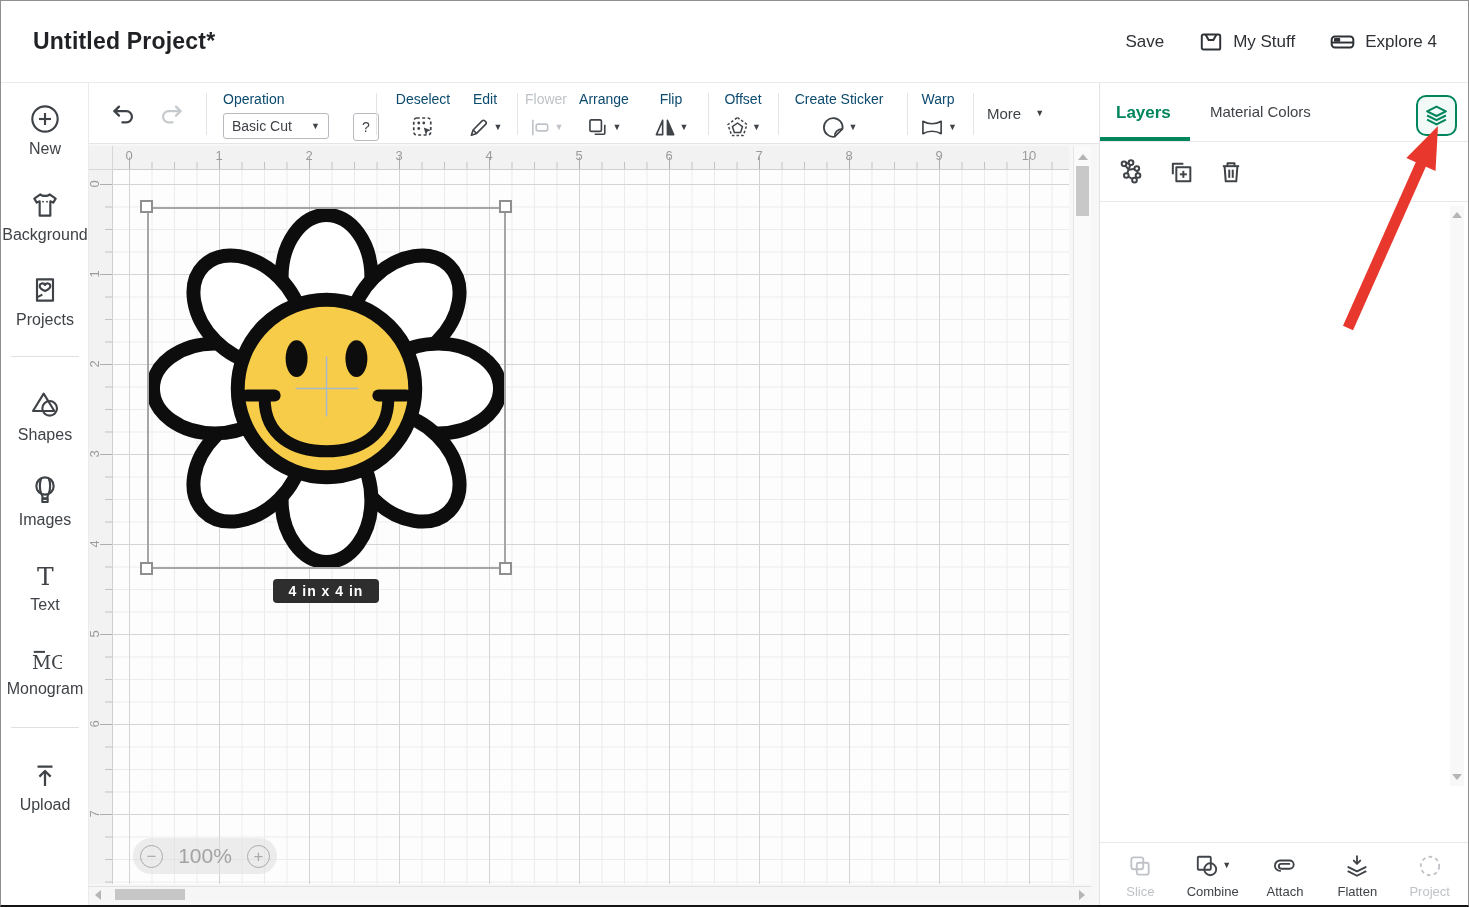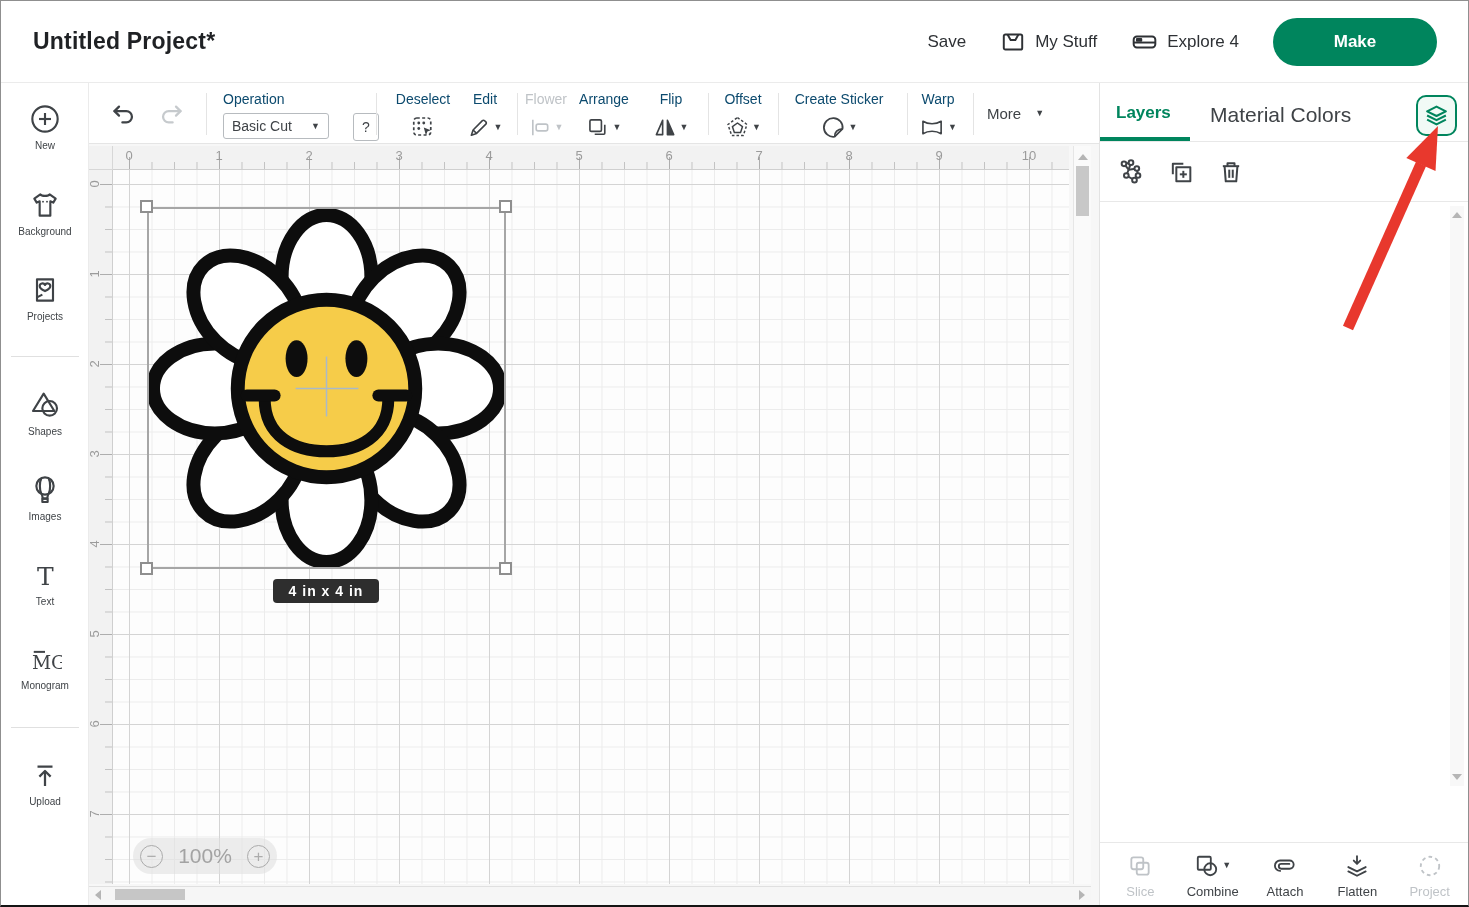--- a/index.html
+++ b/index.html
@@ -13,21 +13,21 @@
   
   #header{left:0;top:0;width:100%;height:82px;background:#fff;border-bottom:1px solid #ebebeb;box-sizing:border-box;}
   #title{left:32px;top:27px;font-size:23px;font-weight:700;color:#1f2124;letter-spacing:.2px;}
   #header-right{right:31px;top:0;height:82px;display:flex;align-items:center;gap:34px;}
   .hdr-item{display:flex;align-items:center;gap:9px;font-size:17px;color:#2e3135;cursor:pointer;}
   #make-btn{width:164px;height:48px;border-radius:24px;background:var(--accent_green,#00855d);
     color:#fff;font-size:17px;font-weight:700;display:flex;align-items:center;justify-content:center;cursor:pointer;}
   
   #sidebar{left:0;top:82px;width:88px;height:825px;background:#fff;border-right:1px solid #ebebeb;box-sizing:border-box;}
   .side-item{position:absolute;left:0;width:88px;text-align:center;cursor:pointer;color:#3f4347;}
-  .side-item .lbl{font-size:10px;margin-top:5px;color:#3f4347;}
+  .side-item .lbl{font-size:16px;margin-top:5px;color:#3f4347;}
   .side-item svg{margin:0 auto;}
   .side-div{position:absolute;left:10px;width:68px;height:1px;background:#e0e0e0;}
   
   #toolbar{left:88px;top:82px;width:1012px;height:60px;background:#fff;}
   .tb-div{position:absolute;top:10px;width:1px;height:42px;background:#e4e4e4;}
   .tb-group{position:absolute;top:8px;transform:translateX(-50%);text-align:center;}
   .tb-label{font-size:14px;color:#0c4a6e;white-space:nowrap;}
   .tb-ctrl{margin-top:7px;display:flex;align-items:center;justify-content:center;gap:3px;height:26px;}
   .caret{font-size:9px;color:#3f4347;line-height:1;}
   .disabled, .disabled .tb-label, .disabled .caret{color:#bfc3c7 !important;}
@@ -72,21 +72,21 @@
   .arr{width:0;height:0;position:absolute;}
   .arr.up{border-left:5px solid transparent;border-right:5px solid transparent;border-bottom:6px solid #b5b5b5;}
   .arr.down{border-left:5px solid transparent;border-right:5px solid transparent;border-top:6px solid #b5b5b5;}
   .arr.left{border-top:5px solid transparent;border-bottom:5px solid transparent;border-right:6px solid #b5b5b5;}
   .arr.right{border-top:5px solid transparent;border-bottom:5px solid transparent;border-left:6px solid #b5b5b5;}
   
   #panel{left:1098px;top:82px;width:371px;height:825px;background:#fff;border-left:1px solid #e3e3e3;box-sizing:border-box;}
   #tabs-row{left:0;top:0;width:100%;height:59px;border-bottom:1px solid #e8e8e8;box-sizing:border-box;}
   #tab-layers{left:16px;top:20px;font-size:17px;font-weight:700;color:var(--accent_green,#00855d);cursor:pointer;}
   #tab-underline{left:0;bottom:0;width:90px;height:4px;background:var(--accent_green,#00855d);}
-  #tab-material{left:110px;top:20px;font-size:21px;color:#3f4347;cursor:pointer;}
+  #tab-material{left:110px;top:20px;font-size:15px;color:#3f4347;cursor:pointer;}
   #layers-toggle-btn{left:316px;top:12px;width:41px;height:41px;border:2px solid var(--accent_green,#00855d);
      border-radius:10px;background:#f1faf6;box-sizing:border-box;display:flex;align-items:center;justify-content:center;cursor:pointer;}
   #layer-actions{left:0;top:59px;width:100%;height:60px;border-bottom:1px solid #e8e8e8;box-sizing:border-box;}
   .la-btn{position:absolute;top:16px;width:28px;height:28px;cursor:pointer;color:#3f4347;}
   #layer-row{left:2px;top:123px;width:341px;height:73px;background:var(--mint_highlight,#c0e8d8);border-radius:6px;
      display:flex;align-items:center;cursor:pointer;}
   #layer-row .chev{margin-left:15px;color:#2e3135;}
   #layer-row .gicon{margin-left:16px;color:#2e3135;}
   #layer-name{margin-left:13px;font-size:17px;color:#212428;}
   #panel-scroll{left:350px;top:123px;width:14px;height:580px;background:#f8f8f8;}
@@ -121,23 +121,20 @@
     </div>
     <div class="hdr-item">
       <span>
         <svg width="27" height="26" viewBox="0 0 24 24" stroke="#2e3135" fill="none" stroke-width="1.8" stroke-linejoin="round">
           <rect x="2" y="7" width="20" height="10" rx="3"></rect>
           <line x1="2" y1="12.5" x2="22" y2="12.5"></line>
           <rect x="5" y="9.3" width="4" height="1.6"></rect>
         </svg>
       </span>
       <span>Explore 4</span>
-    </div>
-    <div id="make-btn">
-      <span>Make</span>
     </div>
   </div>
 </div>
 
 <div class="abs" id="sidebar">
 
   <div class="side-item" style="top:20px">
     <span>
       <svg width="32" height="32" viewBox="0 0 24 24" stroke="currentColor" fill="none" stroke-width="1.6">
         <circle cx="12" cy="12" r="9.5"></circle>

